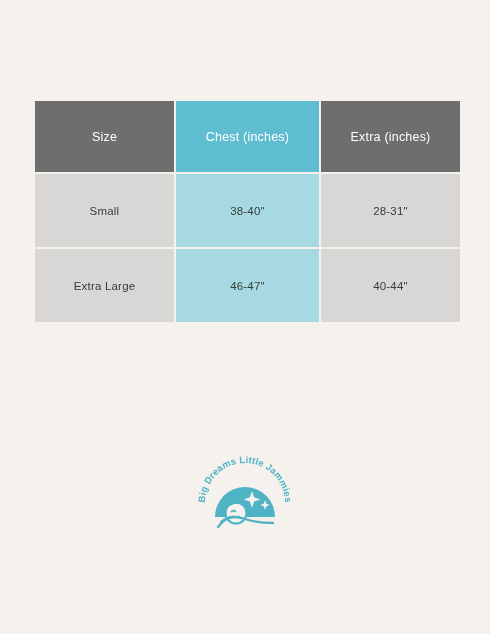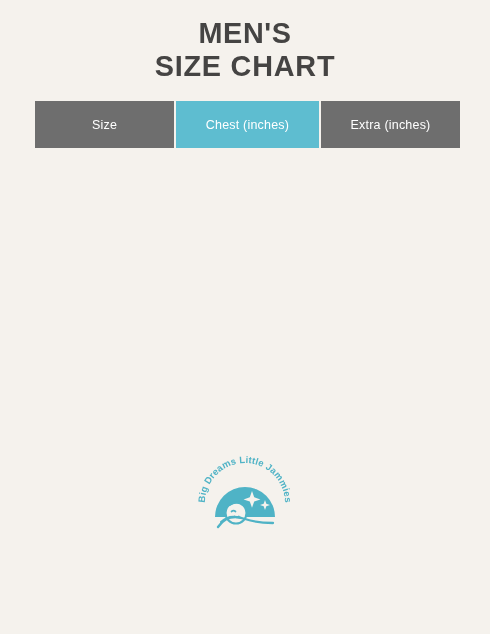--- a/index.html
+++ b/index.html
@@ -53,21 +53,21 @@
     width: 425px;
     border-collapse: separate;
     border-spacing: 2px 2px;
     table-layout: fixed;
   }
   .table col.col-size  { width: 139px; }
   .table col.col-chest { width: 143px; }
   .table col.col-waist { width: 139px; }
 
   .table th, .table td {
-    padding: 0;
+    padding: 12px;
     text-align: center;
     vertical-align: middle;
     font-weight: normal;
   }
 
   .table thead th {
     height: 47px;
     background: #6e6e6e;
     color: #ffffff;
     font-size: 12.5px;
@@ -96,39 +96,45 @@
     width: 100px;
     height: 100px;
   }
   .logo svg { display: block; }
 </style>
 </head>
 <body>
 
 <div class="page">
 
-  <div class="title-block">
-    <span class="title-line line1">MEN'S</span>
-    <span class="title-line line2">SIZE CHART</span>
-  </div>
 
   <table class="table">
     <colgroup>
       <col class="col-size">
       <col class="col-chest">
       <col class="col-waist">
     </colgroup>
     <thead>
       <tr>
         <th>Size</th>
         <th class="highlight">Chest (inches)</th>
         <th>Extra (inches)</th>
       </tr>
     </thead>
     <tbody>
+      <tr>
+        <td>Small</td>
+        <td class="highlight">38-40"</td>
+        <td>28-31"</td>
+      </tr>
+      <tr>
+        <td>Extra Large</td>
+        <td class="highlight">46-47"</td>
+        <td>40-44"</td>
+      </tr>
     </tbody>
   </table>
 
   <div class="logo">
     <svg viewBox="0 0 100 100" width="100" height="100">
       <defs>
         <path id="arcPath" d="M 10,58 A 40,40 0 0 1 90,58" fill="none"></path>
       </defs>
 
       <text font-family="'Liberation Sans', sans-serif" font-size="9.4" font-weight="700" fill="#4fb3c6" letter-spacing="0.2">

